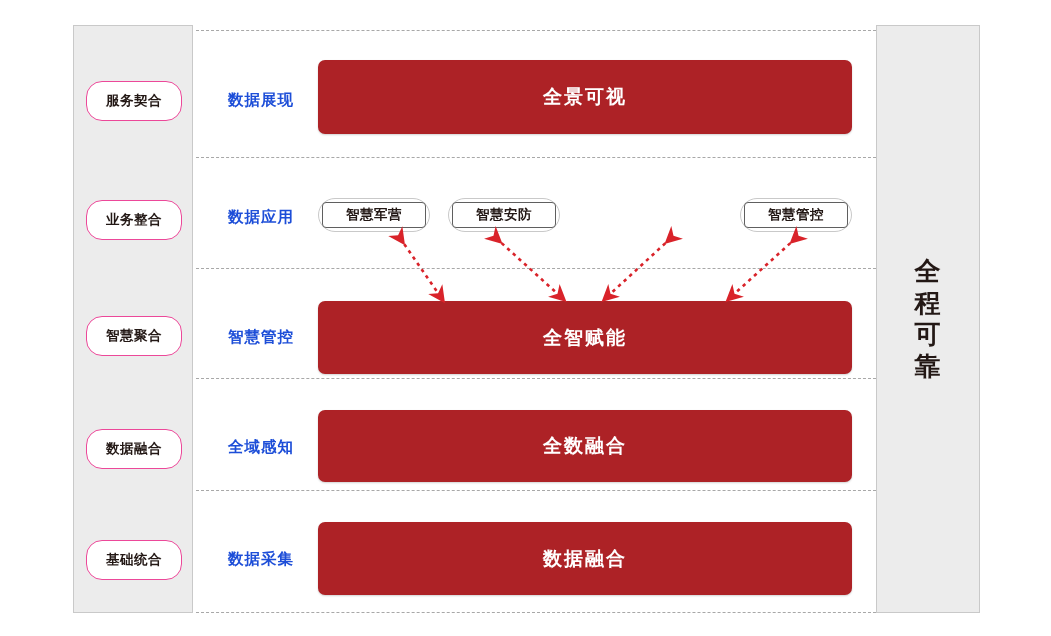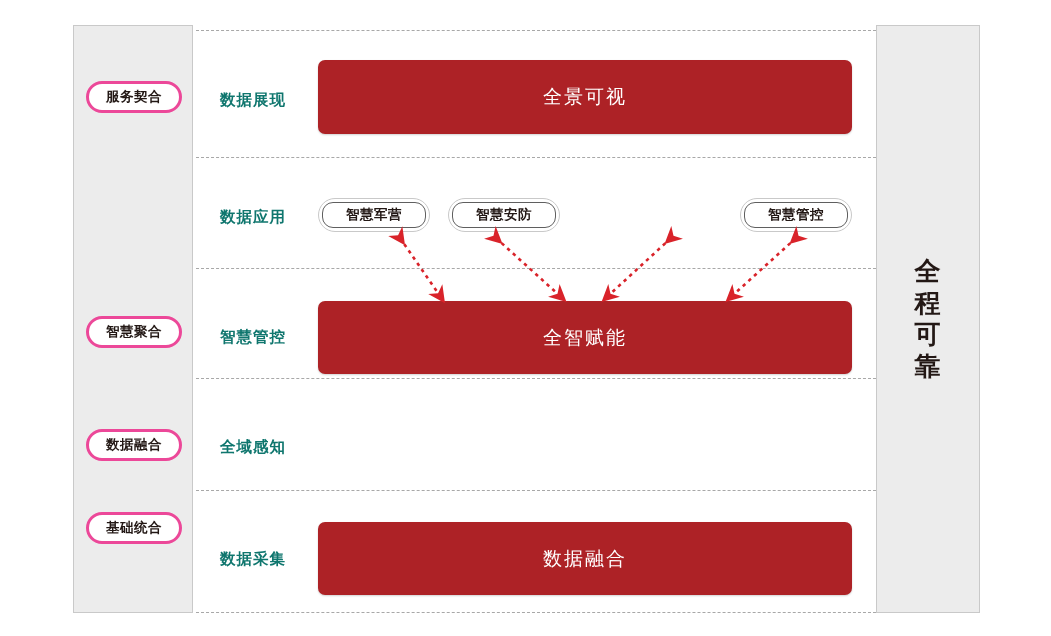--- a/index.html
+++ b/index.html
@@ -27,23 +27,23 @@
     box-sizing: border-box;
   }
   #left-panel  { left: 73px;  top: 25px; width: 120px; height: 588px; }
   #right-panel { left: 876px; top: 25px; width: 104px; height: 588px; }
 
   
   .stage-pill {
     position: absolute;
     left: 12px;
     width: 96px;
-    height: 32px;
-    background: #ffffff;
-    border: 3px solid #ec4899;
+    height: 40px;
+    background: #ffffff;
+    border: 1px solid #ec4899;
     border-radius: 16px;
     box-sizing: border-box;
     display: flex;
     align-items: center;
     justify-content: center;
     font-size: 13.5px;
     font-weight: bold;
     color: #231815;
     letter-spacing: 0.5px;
     white-space: nowrap;
@@ -70,64 +70,64 @@
     position: absolute;
     left: 196px;
     width: 680px;
     height: 0;
     border-top: 1.5px dashed #a8a8a8;
   }
 
   
   .row-label {
     position: absolute;
-    left: 210px;
+    left: 218px;
     width: 86px;
     text-align: center;
     font-size: 15.5px;
     font-weight: bold;
-    color: #0f766e;
+    color: #1d4ed8;
     letter-spacing: 1px;
     white-space: nowrap;
   }
 
   
   .red-bar {
     position: absolute;
     left: 318px;
     width: 534px;
     background: #ad2226;
     border-radius: 7px;
     box-sizing: border-box;
     display: flex;
     align-items: center;
     justify-content: center;
     color: #ffffff;
     font-size: 19px;
-    font-weight: normal;
+    font-weight: bold;
     letter-spacing: 2px;
     box-shadow: 0 1px 2px rgba(0,0,0,0.18);
   }
 
   
   .app-pill {
     position: absolute;
     top: 198px;
     height: 34px;
     background: #ffffff;
     border: 1.5px solid #c9c9c9;
     border-radius: 17px;
     box-sizing: border-box;
     padding: 3px;
   }
   .app-pill-inner {
     width: 100%;
     height: 100%;
     border: 1.5px solid #5f5f5f;
-    border-radius: 11px;
+    border-radius: 4px;
     box-sizing: border-box;
     display: flex;
     align-items: center;
     justify-content: center;
     font-size: 13.5px;
     font-weight: bold;
     color: #231815;
     letter-spacing: 0.5px;
     white-space: nowrap;
   }
@@ -144,27 +144,30 @@
 </style>
 </head>
 <body>
 
 <div id="canvas">
 
   <div id="left-panel" class="side-panel">
     <div class="stage-pill" style="top:55px">
         <span>服务契合</span>
       </div>
+    <div class="stage-pill" style="top:174px">
+        <span>业务整合</span>
+      </div>
     <div class="stage-pill" style="top:290px">
         <span>智慧聚合</span>
       </div>
     <div class="stage-pill" style="top:403px">
         <span>数据融合</span>
       </div>
-    <div class="stage-pill" style="top:486px">
+    <div class="stage-pill" style="top:514px">
         <span>基础统合</span>
       </div>
   </div>
 
   <div id="right-panel" class="side-panel">
     <div id="reliability-label">
       <span>全</span>
       <span>程</span>
       <span>可</span>
       <span>靠</span>
@@ -179,20 +182,21 @@
   <div class="divider" style="top:612px"></div>
 
   <div class="row-label" style="top:90px">数据展现</div>
   <div class="row-label" style="top:207px">数据应用</div>
   <div class="row-label" style="top:327px">智慧管控</div>
   <div class="row-label" style="top:437px">全域感知</div>
   <div class="row-label" style="top:549px">数据采集</div>
 
   <div class="red-bar" style="top:60px;height:74px">全景可视</div>
   <div class="red-bar" style="top:301px;height:73px">全智赋能</div>
+  <div class="red-bar" style="top:410px;height:72px">全数融合</div>
   <div class="red-bar" style="top:522px;height:73px">数据融合</div>
 
   <div class="app-pill" style="left:318px;width:112px">
     <div class="app-pill-inner">智慧军营</div>
   </div>
   <div class="app-pill" style="left:448px;width:112px">
     <div class="app-pill-inner">智慧安防</div>
   </div>
   <div class="app-pill" style="left:740px;width:112px">
     <div class="app-pill-inner">智慧管控</div>

